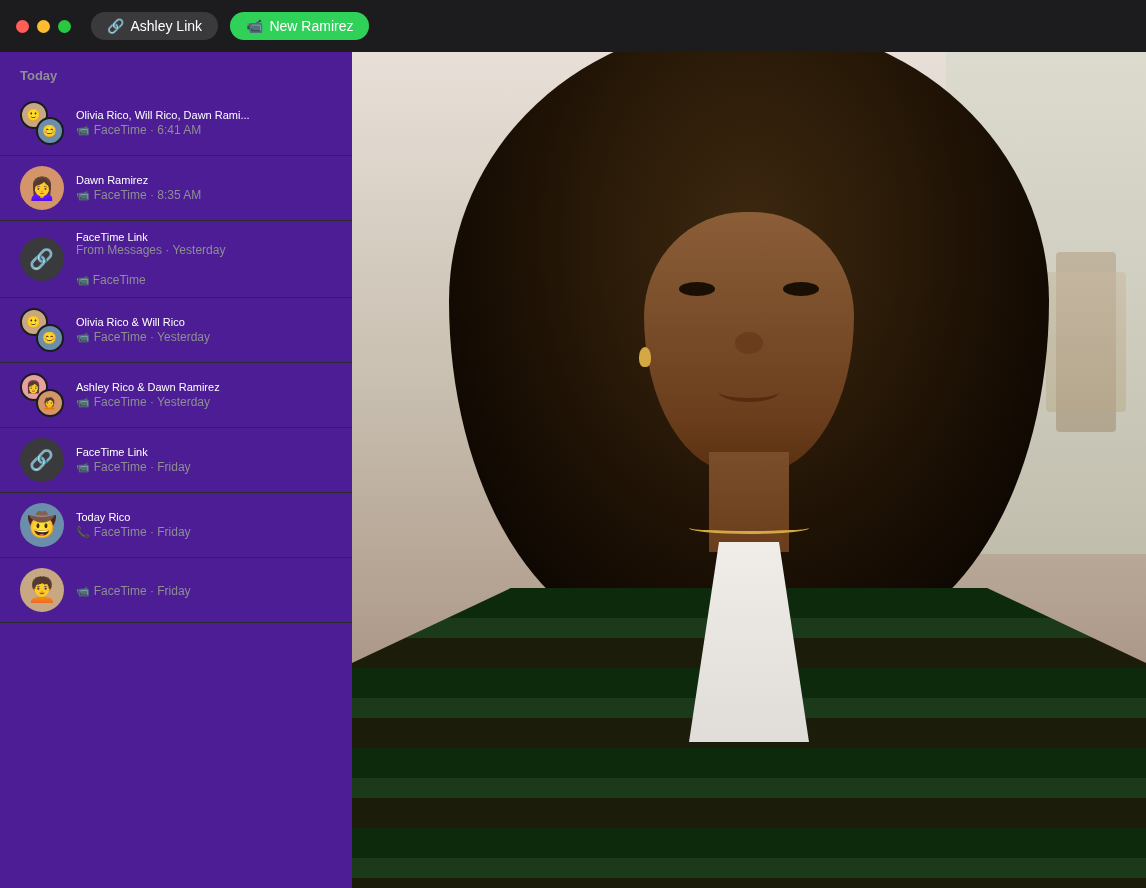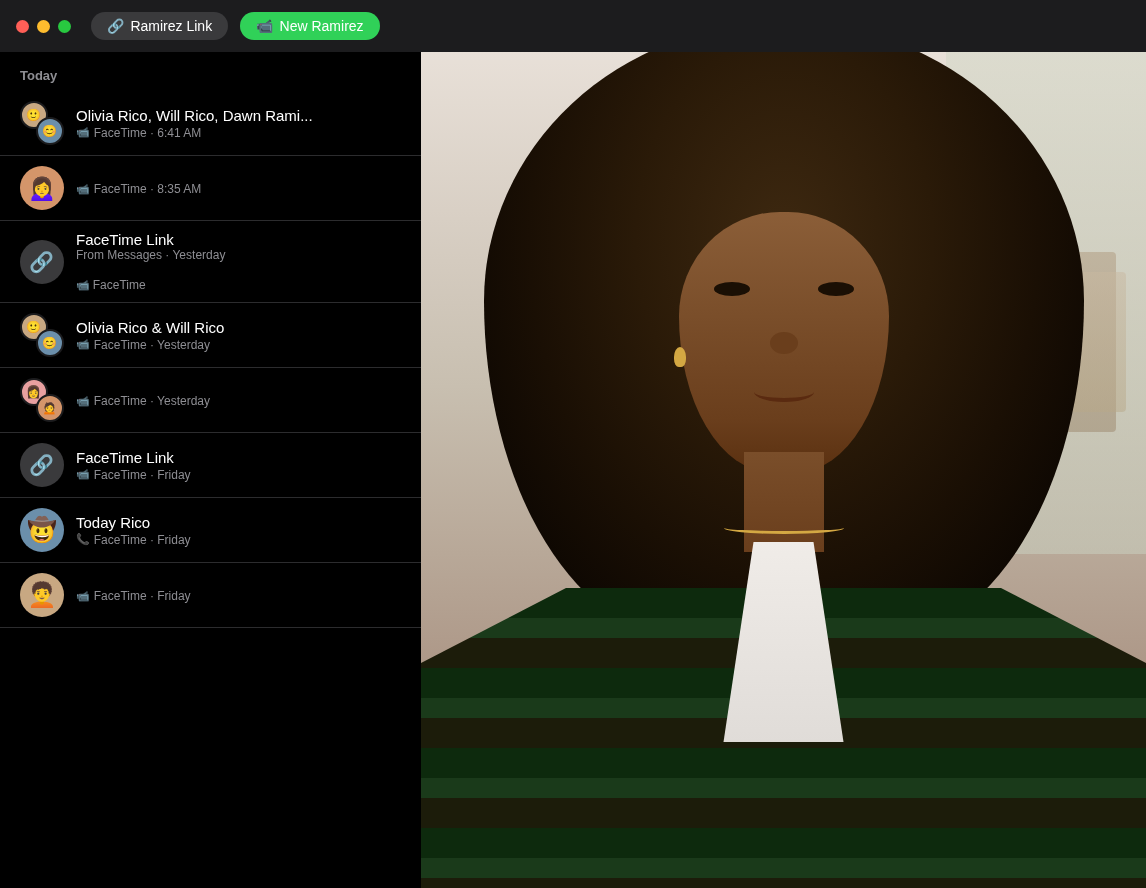--- a/index.html
+++ b/index.html
@@ -59,23 +59,23 @@
 
     
     .main-layout {
       display: flex;
       flex: 1;
       overflow: hidden;
     }
 
     
     .sidebar {
-      width: 421px;
+      width: 352px;
       flex-shrink: 0;
-      background: #000000;
+      background: #4c1d95;
       overflow-y: auto;
       padding-bottom: 32px;
     }
 
     .sidebar::-webkit-scrollbar { display: none; }
 
     .section-header {
       color: #8e8e93;
       font-size: 13px;
       font-weight: 600;
@@ -155,21 +155,21 @@
       font-size: 20px;
     }
 
     .call-info {
       flex: 1;
       overflow: hidden;
     }
 
     .call-name {
       color: #ffffff;
-      font-size: 15px;
+      font-size: 11px;
       font-weight: 500;
       white-space: nowrap;
       overflow: hidden;
       text-overflow: ellipsis;
     }
 
     .call-sub {
       color: #8e8e93;
       font-size: 12px;
       margin-top: 2px;
@@ -269,21 +269,21 @@
 <div class="content-wrapper">
 
   <div class="top-bar">
     <div class="traffic-lights">
       <div class="traffic-light tl-red"></div>
       <div class="traffic-light tl-yellow"></div>
       <div class="traffic-light tl-green"></div>
     </div>
     <button class="btn-create-link">
       <span>🔗</span>
-      <span>Ramirez Link</span>
+      <span>Ashley Link</span>
     </button>
     <button class="btn-new-facetime">
       <span>📹</span>
       <span>New Ramirez</span>
     </button>
   </div>
 
   <div class="main-layout">
 
     <div class="sidebar">
@@ -304,20 +304,21 @@
             <span>FaceTime · 6:41 AM</span>
           </div>
         </div>
       </div>
 
       <div class="call-item">
         <div class="avatar-container">
           <div class="avatar av-dawn" style="font-size:24px;">🙍‍♀️</div>
         </div>
         <div class="call-info">
+          <div class="call-name">Dawn Ramirez</div>
           <div class="call-sub">
             <span class="video-cam">📹</span>
             <span>FaceTime · 8:35 AM</span>
           </div>
         </div>
       </div>
 
 
       <div class="call-item">
         <div class="avatar-container">
@@ -354,20 +355,21 @@
       </div>
 
       <div class="call-item">
         <div class="avatar-container">
           <div class="avatar-group">
             <div class="av1 av-ashley" style="display:flex;align-items:center;justify-content:center;font-size:12px;">👩</div>
             <div class="av2 av-dawn" style="display:flex;align-items:center;justify-content:center;font-size:12px;">🙍</div>
           </div>
         </div>
         <div class="call-info">
+          <div class="call-name">Ashley Rico &amp; Dawn Ramirez</div>
           <div class="call-sub">
             <span class="video-cam">📹</span>
             <span>FaceTime · Yesterday</span>
           </div>
         </div>
       </div>
 
 
       <div class="call-item">
         <div class="avatar-container">

